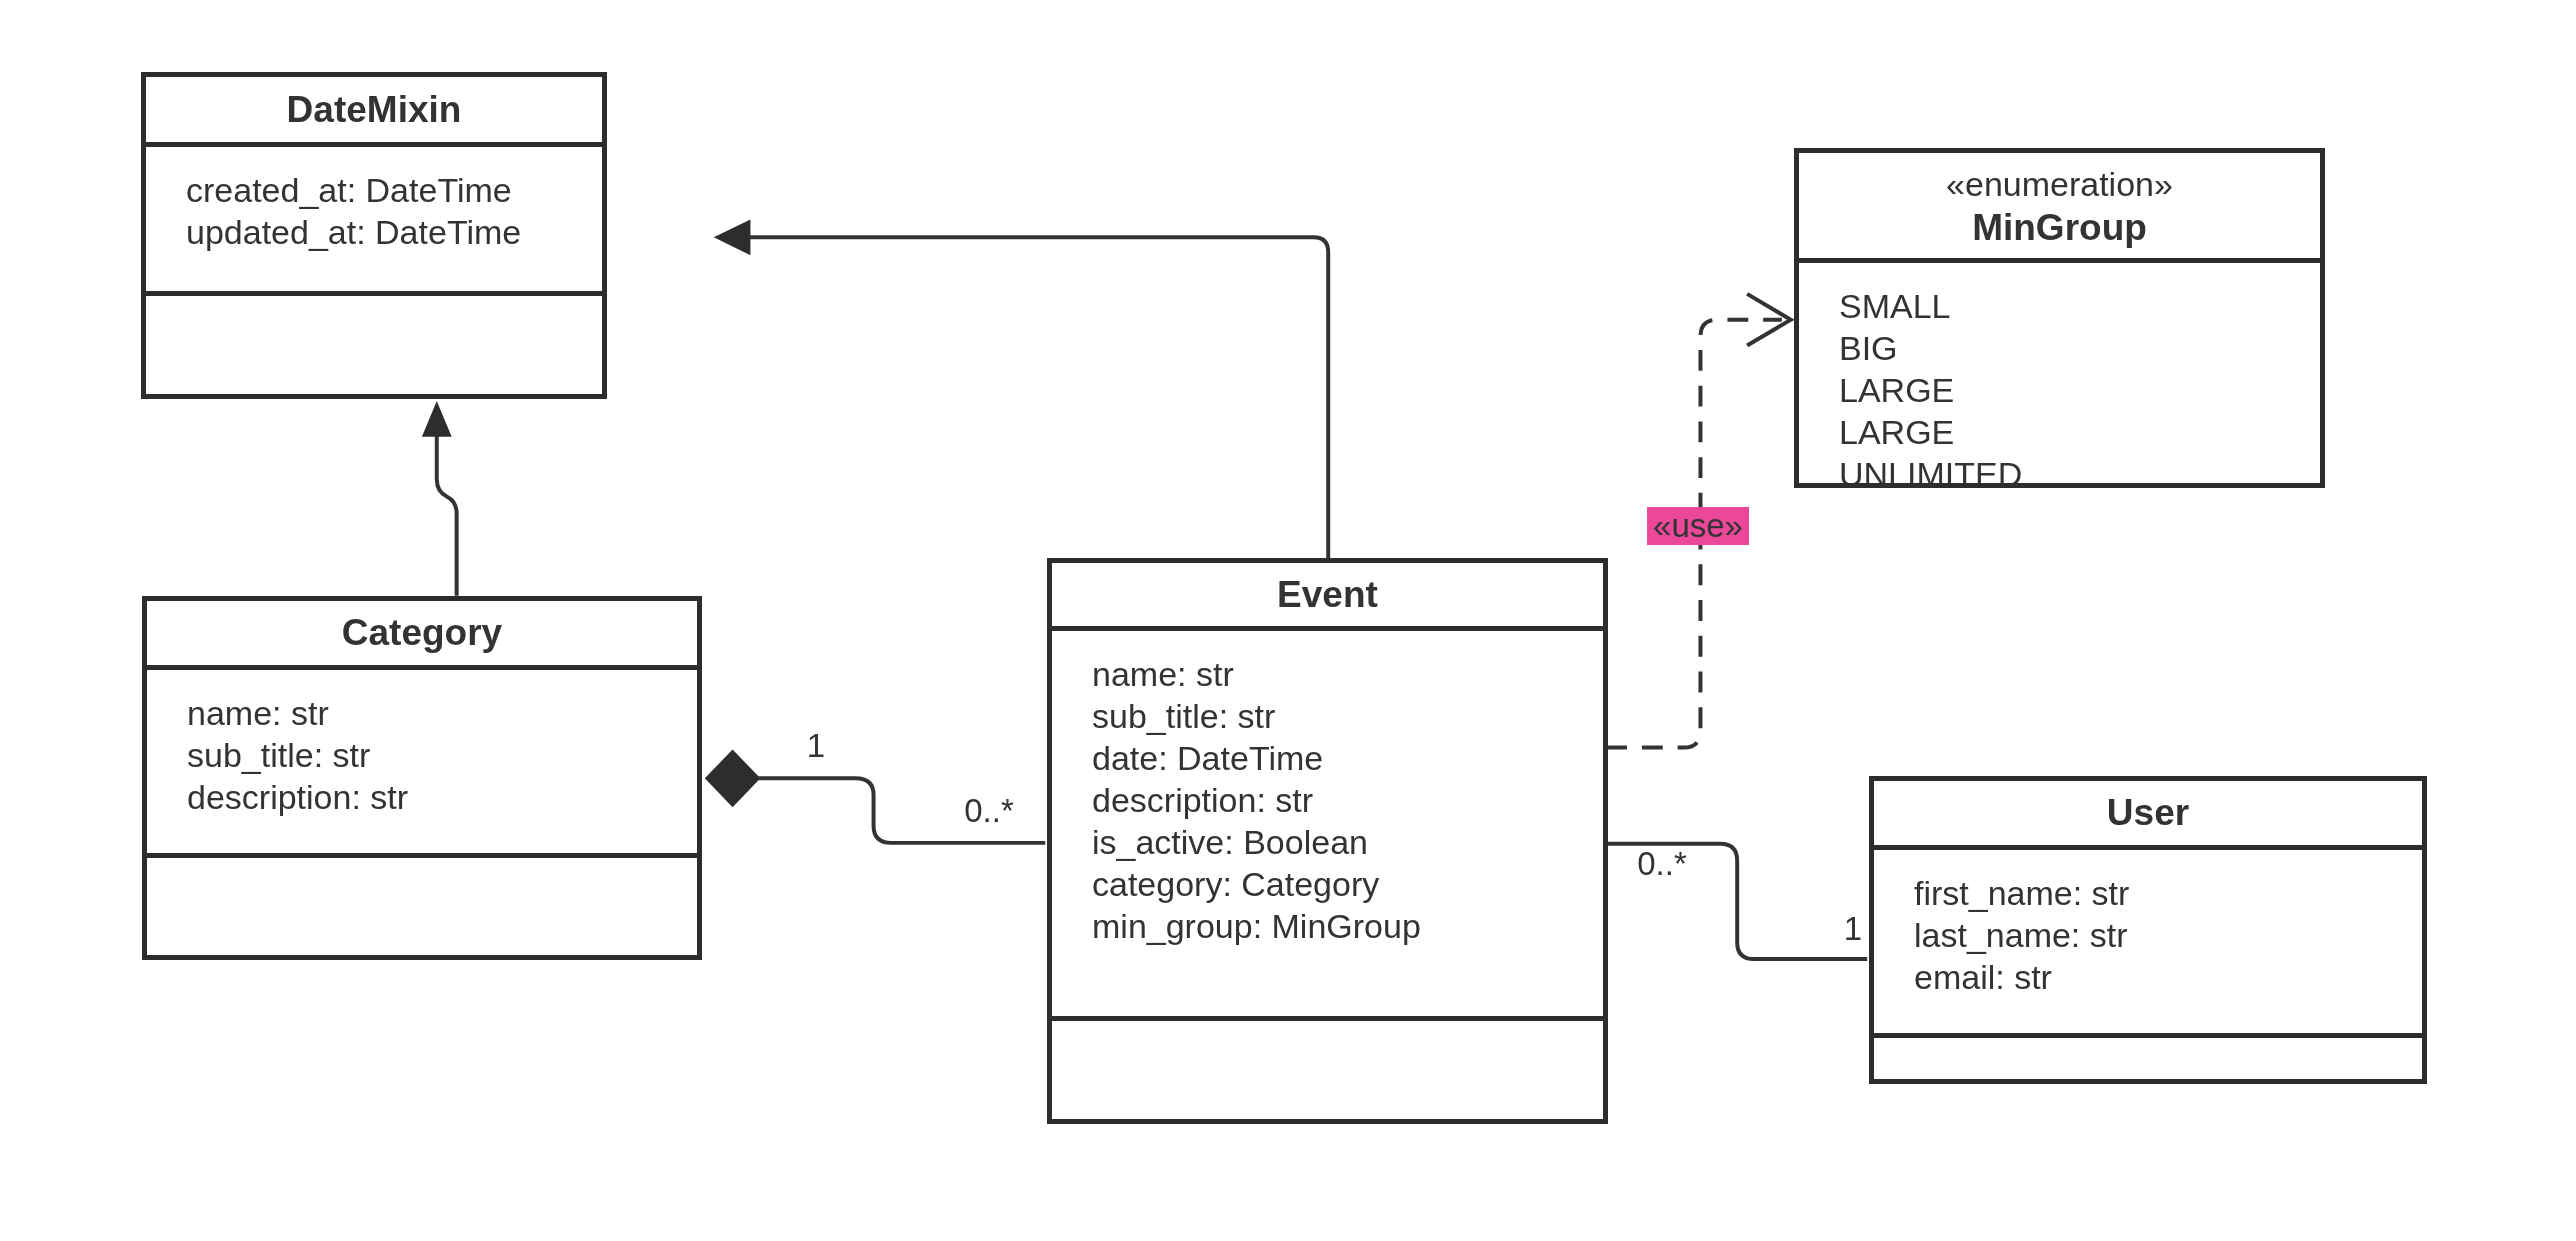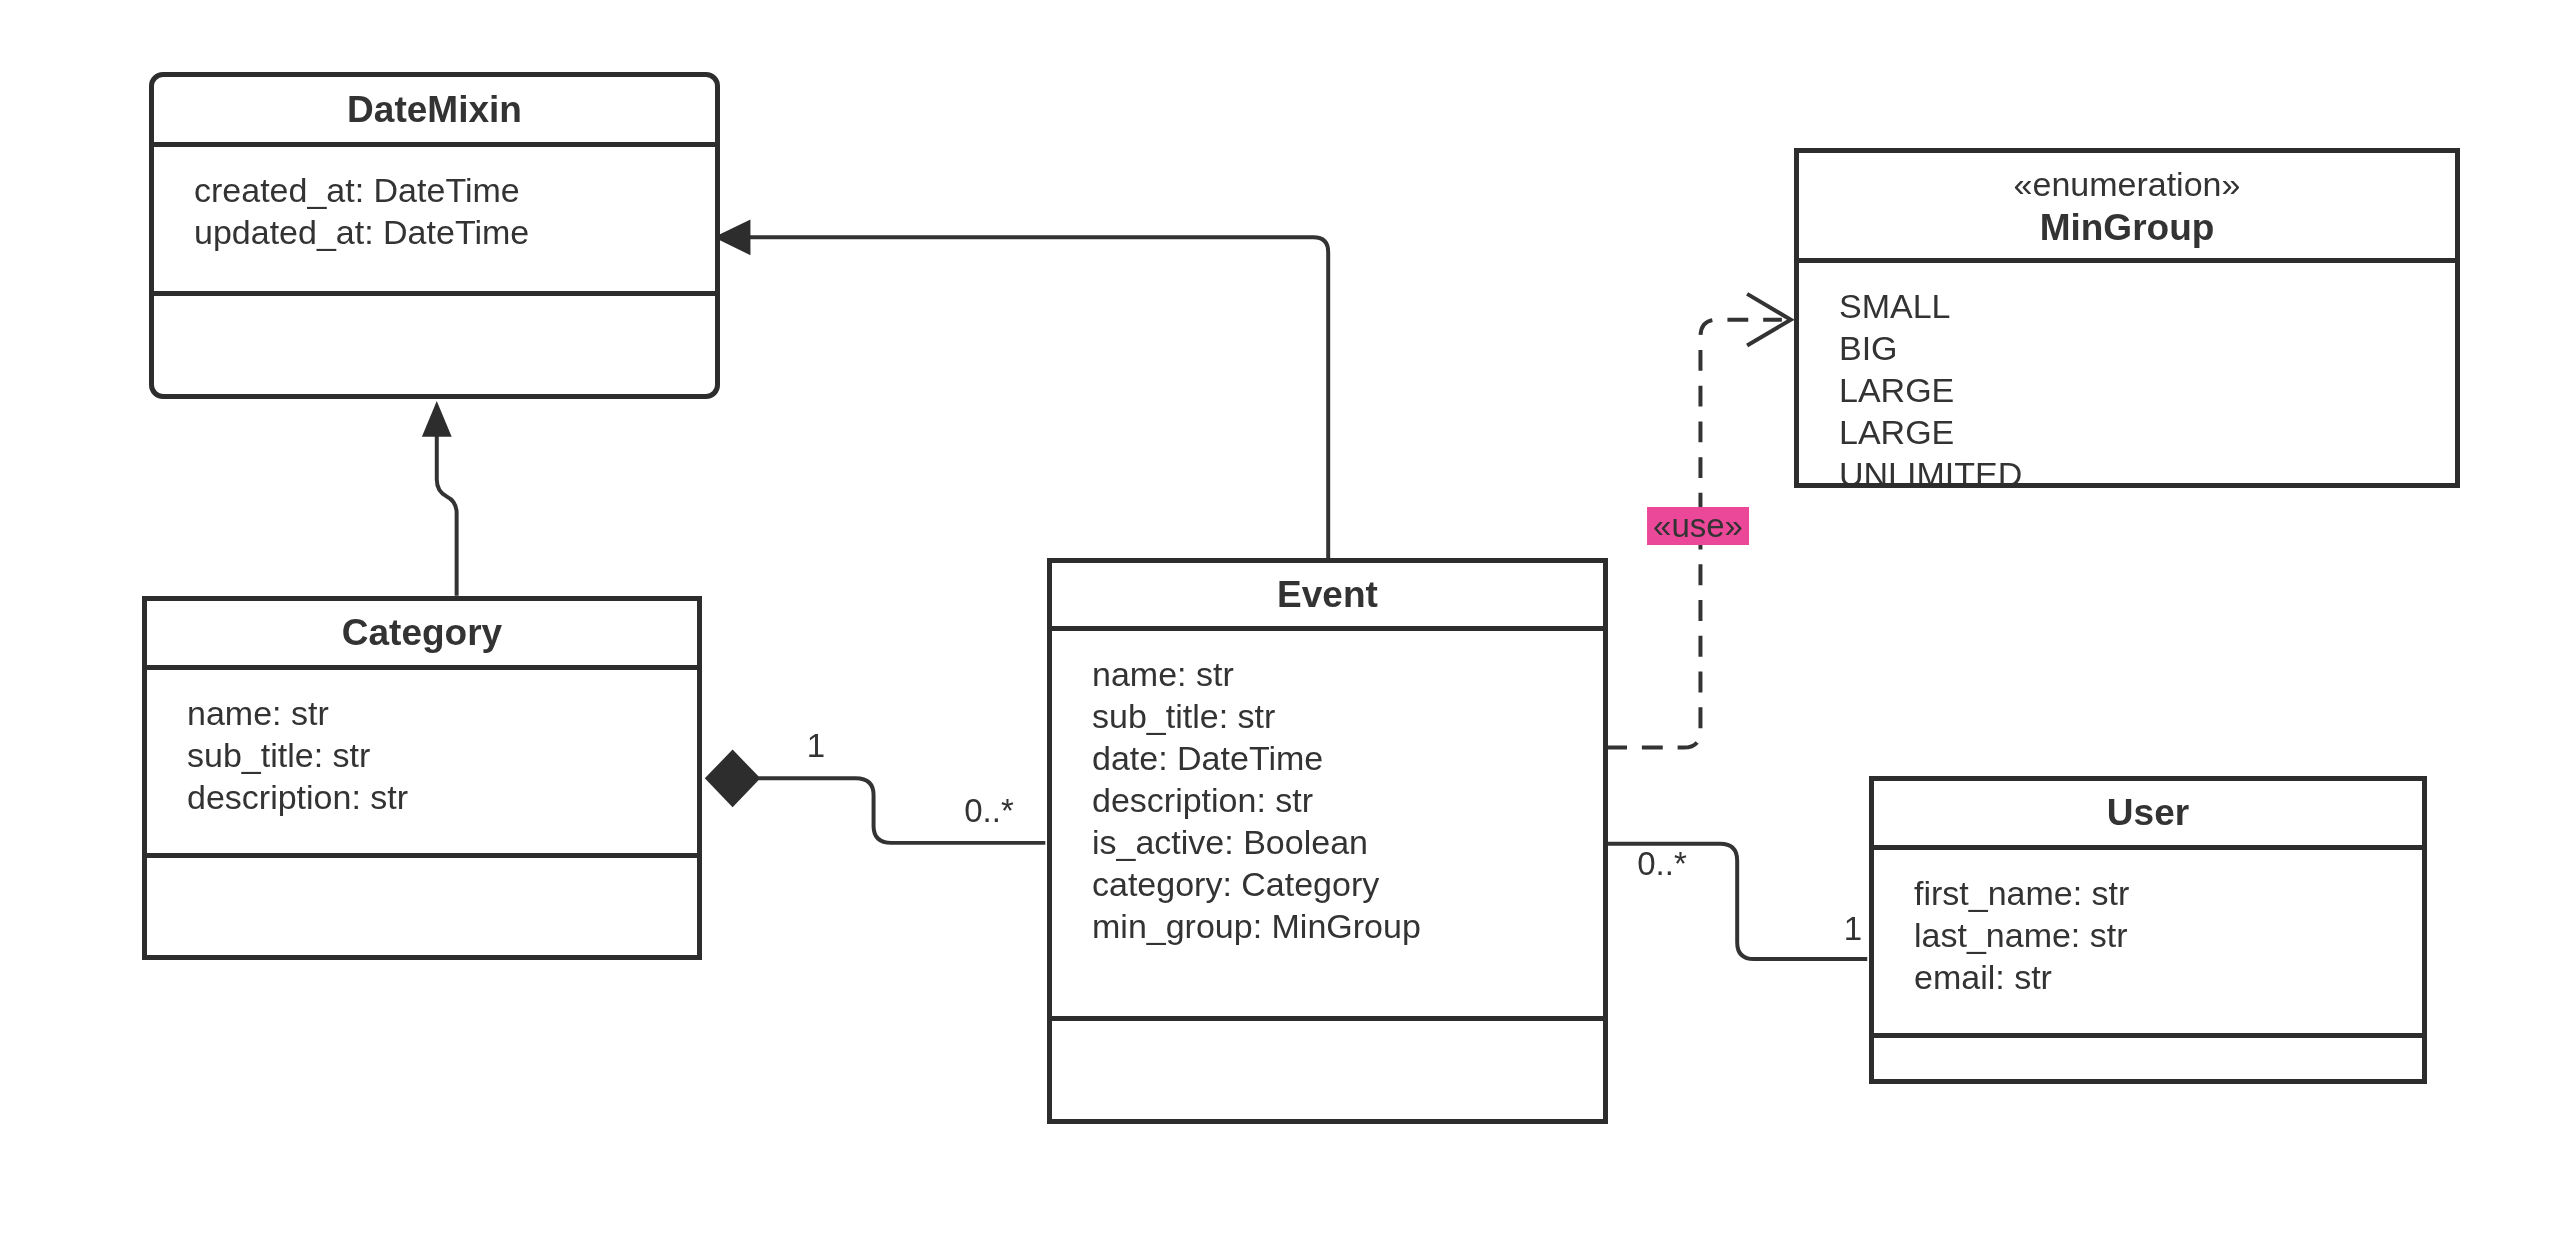--- a/index.html
+++ b/index.html
@@ -66,21 +66,21 @@
     <g>
       <path d="M 1618 850 L 1733 850 Q 1750 850 1750 867 L 1750 949 Q 1750 966 1767 966 L 1881 966" fill="none" stroke="#333333" stroke-width="4"></path>
     </g>
 
     <g>
       <path d="M 1618 753 L 1696 753 Q 1713 753 1713 736 L 1713 339 Q 1713 322 1730 322 L 1795 322" fill="none" stroke="#333333" stroke-width="4" stroke-dasharray="21 15"></path>
       <path d="M 1760 296 L 1804 322 L 1760 348" fill="none" stroke="#333333" stroke-width="4"></path>
     </g>
   </svg>
 
-  <div class="uml-class" style="left:149px;top:72px;width:571px;height:327px;border-radius:14px;">
+  <div class="uml-class" style="left:141px;top:72px;width:466px;height:327px;">
     <div class="uml-title" style="height:65px;">
       <span>DateMixin</span>
     </div>
     <div class="uml-sect uml-attrs" style="height:149px;">
       <div>created_at: DateTime</div>
       <div>updated_at: DateTime</div>
     </div>
     <div class="uml-sect uml-methods"></div>
   </div>
 
@@ -105,21 +105,21 @@
       <div>sub_title: str</div>
       <div>date: DateTime</div>
       <div>description: str</div>
       <div>is_active: Boolean</div>
       <div>category: Category</div>
       <div>min_group: MinGroup</div>
     </div>
     <div class="uml-sect uml-methods"></div>
   </div>
 
-  <div class="uml-class" style="left:1794px;top:148px;width:666px;height:340px;">
+  <div class="uml-class" style="left:1794px;top:148px;width:531px;height:340px;">
     <div class="uml-title" style="height:105px;">
       <span class="stereotype">«enumeration»</span>
       <span>MinGroup</span>
     </div>
     <div class="uml-sect uml-attrs uml-methods">
       <div>SMALL</div>
       <div>BIG</div>
       <div>LARGE</div>
       <div>LARGE</div>
       <div>UNLIMITED</div>

